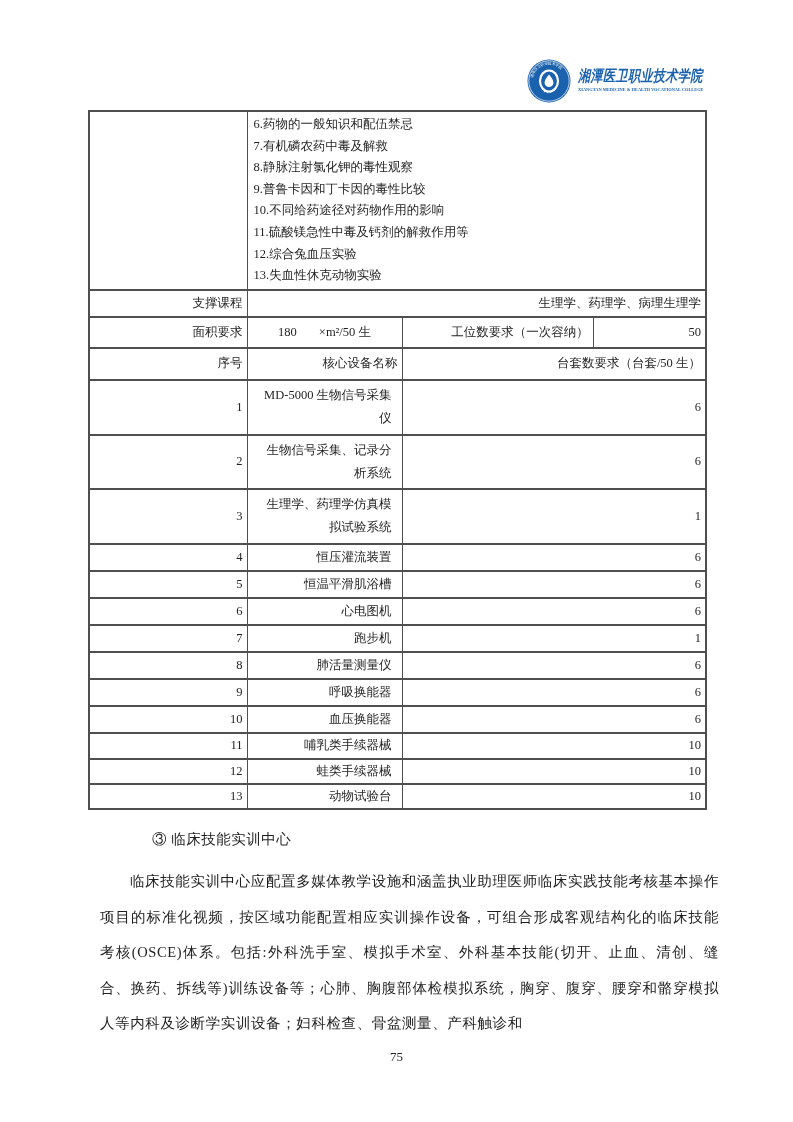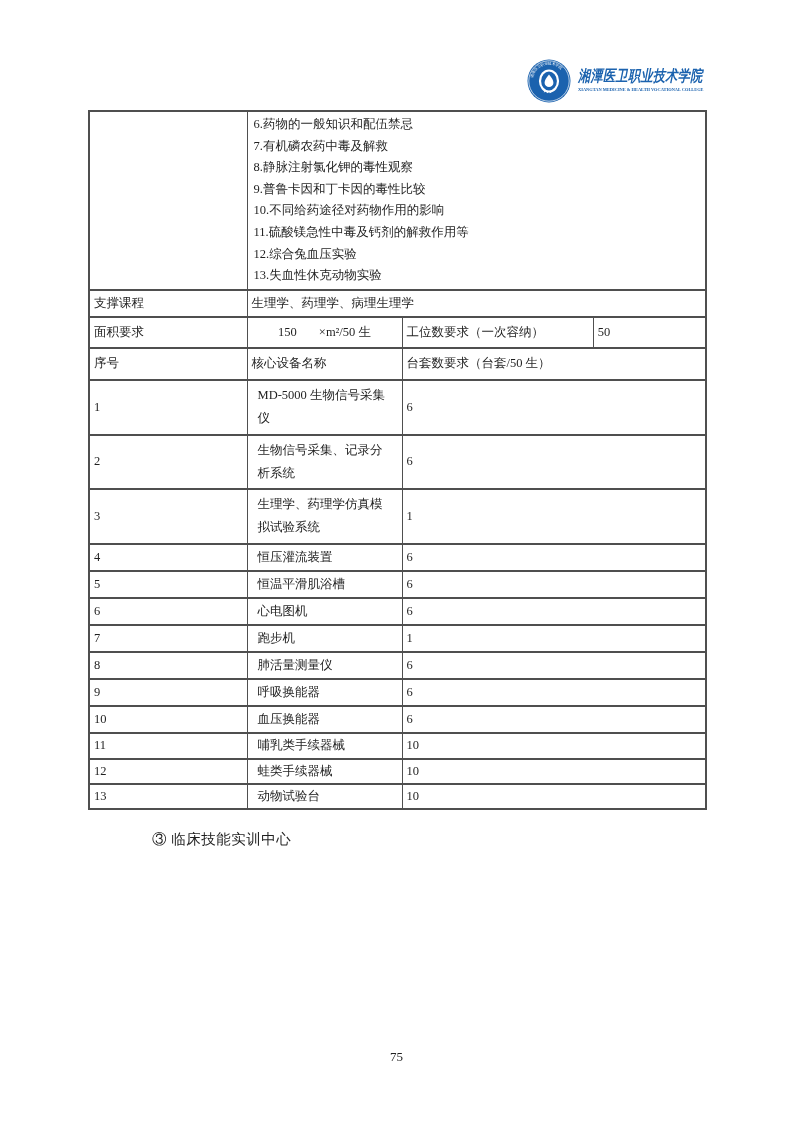--- a/index.html
+++ b/index.html
@@ -25,21 +25,21 @@
     transform:scale(0.55);transform-origin:left top;line-height:9px;margin-top:1px;
   }
   
   .spec-table{
     position:absolute;left:88px;top:110px;
     width:619px;border-collapse:collapse;table-layout:fixed;
     border:2px solid #4f4f4f;
   }
   .spec-table td{
     border:1px solid #4f4f4f;border-top-width:2px;border-bottom-width:2px;
-    font-size:12.5px;text-align:left;vertical-align:middle;
+    font-size:12.5px;text-align:right;vertical-align:middle;
     padding:0 4px;line-height:1.55;
   }
   .spec-table td.list-cell{
     text-align:left;padding:2px 6px;line-height:21.6px;
   }
   .spec-table td.name-cell{padding:0 10px;line-height:23px;}
   .area-cell{display:flex;justify-content:center;align-items:center;gap:22px;}
   
   .section{position:absolute;left:100px;top:830px;width:619px;}
   .section-heading{padding-left:52px;font-size:14.5px;letter-spacing:0.5px;}
@@ -102,21 +102,21 @@
       </td>
     </tr>
     <tr style="height:27px">
       <td>支撑课程</td>
       <td colspan="3">生理学、药理学、病理生理学</td>
     </tr>
     <tr style="height:31px">
       <td>面积要求</td>
       <td>
         <span class="area-cell">
-          <span>150</span>
+          <span>180</span>
           <span>×m²/50 生</span>
         </span>
       </td>
       <td>工位数要求（一次容纳）</td>
       <td>50</td>
     </tr>
     <tr style="height:32px">
       <td>序号</td>
       <td>核心设备名称</td>
       <td colspan="2">台套数要求（台套/50 生）</td>
@@ -184,17 +184,18 @@
     <tr style="height:22px">
       <td>13</td>
       <td class="name-cell">动物试验台</td>
       <td colspan="2">10</td>
     </tr>
   </tbody>
     </table>
 
   <div class="section">
     <div class="section-heading">③ 临床技能实训中心</div>
+    <div class="section-para">临床技能实训中心应配置多媒体教学设施和涵盖执业助理医师临床实践技能考核基本操作项目的标准化视频，按区域功能配置相应实训操作设备，可组合形成客观结构化的临床技能考核(OSCE)体系。包括:外科洗手室、模拟手术室、外科基本技能(切开、止血、清创、缝合、换药、拆线等)训练设备等；心肺、胸腹部体检模拟系统，胸穿、腹穿、腰穿和骼穿模拟人等内科及诊断学实训设备；妇科检查、骨盆测量、产科触诊和</div>
   </div>
 
   <div class="page-number">75</div>
 
 </div>
 
 </body></html>

